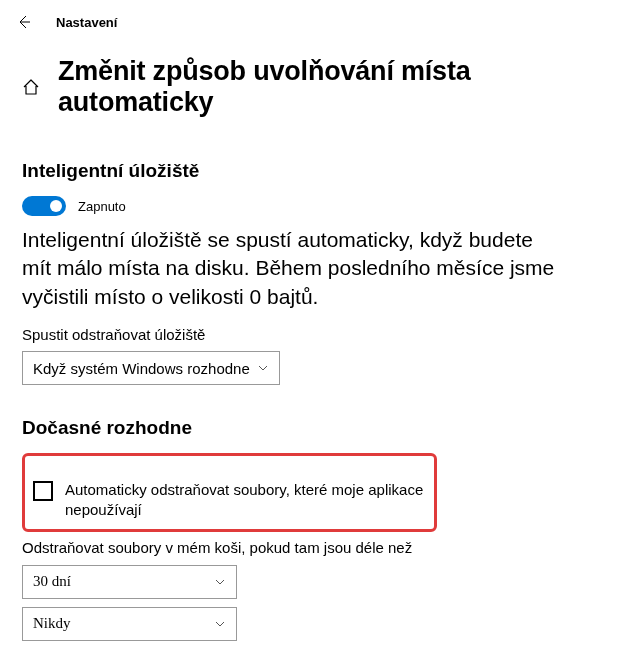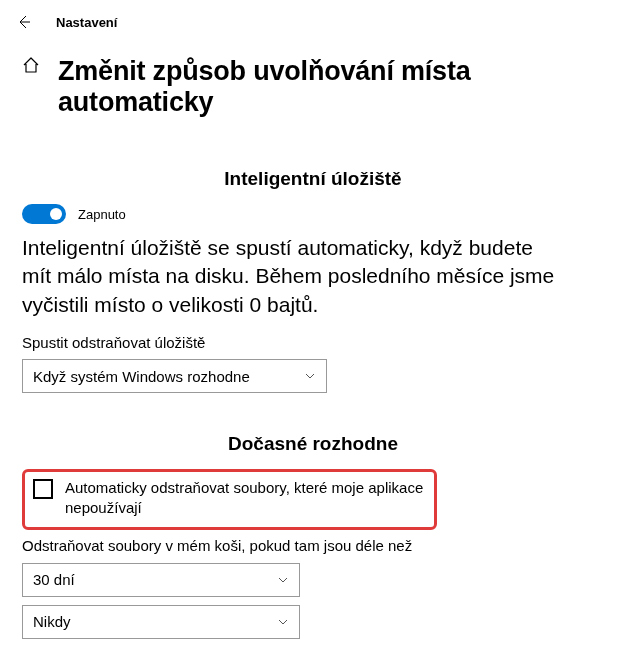--- a/index.html
+++ b/index.html
@@ -22,42 +22,41 @@
       cursor: pointer;
       display: flex;
       align-items: center;
     }
     .app-title {
       font-size: 13px;
       font-weight: 700;
     }
     .header {
       display: flex;
-      align-items: flex-start;
+      align-items: center;
       gap: 18px;
       padding: 18px 22px 10px 22px;
     }
     .home-icon {
       display: flex;
       align-items: center;
     }
     .page-title {
       font-size: 27px;
       font-weight: 600;
       letter-spacing: -0.2px;
     }
     .content {
       padding: 0 22px;
     }
     .section-title {
       font-size: 19px;
       font-weight: 600;
-      margin-top: 40px;
+      margin-top: 32px;
       margin-bottom: 14px;
-      text-align: center;
     }
     .toggle-row {
       display: flex;
       align-items: center;
       gap: 12px;
       margin-bottom: 10px;
     }
     .toggle {
       width: 44px;
       height: 20px;
@@ -85,43 +84,44 @@
       max-width: 540px;
     }
     .field-label {
       font-size: 15px;
       margin-bottom: 6px;
       margin-top: 6px;
       line-height: 1.35;
       max-width: 540px;
     }
     .select-box {
-      width: 305px;
+      width: 258px;
       height: 34px;
       border: 1px solid #999999;
       background: #ffffff;
       display: flex;
       align-items: center;
       justify-content: space-between;
       padding: 0 10px;
       cursor: pointer;
       font-size: 15px;
       margin-bottom: 8px;
     }
     .select-box.narrow {
-      width: 278px;
+      width: 215px;
+      font-family: Liberation Serif, serif;
     }
     .chevron {
       display: flex;
       align-items: center;
     }
     .highlighted-box {
       border: 3px solid #e03b3b;
       border-radius: 6px;
-      padding: 6px 10px 10px 8px;
+      padding: 24px 10px 10px 8px;
       margin-top: 4px;
       margin-bottom: 6px;
       display: flex;
       align-items: flex-start;
       gap: 12px;
       max-width: 415px;
     }
     .checkbox {
       width: 20px;
       height: 20px;

